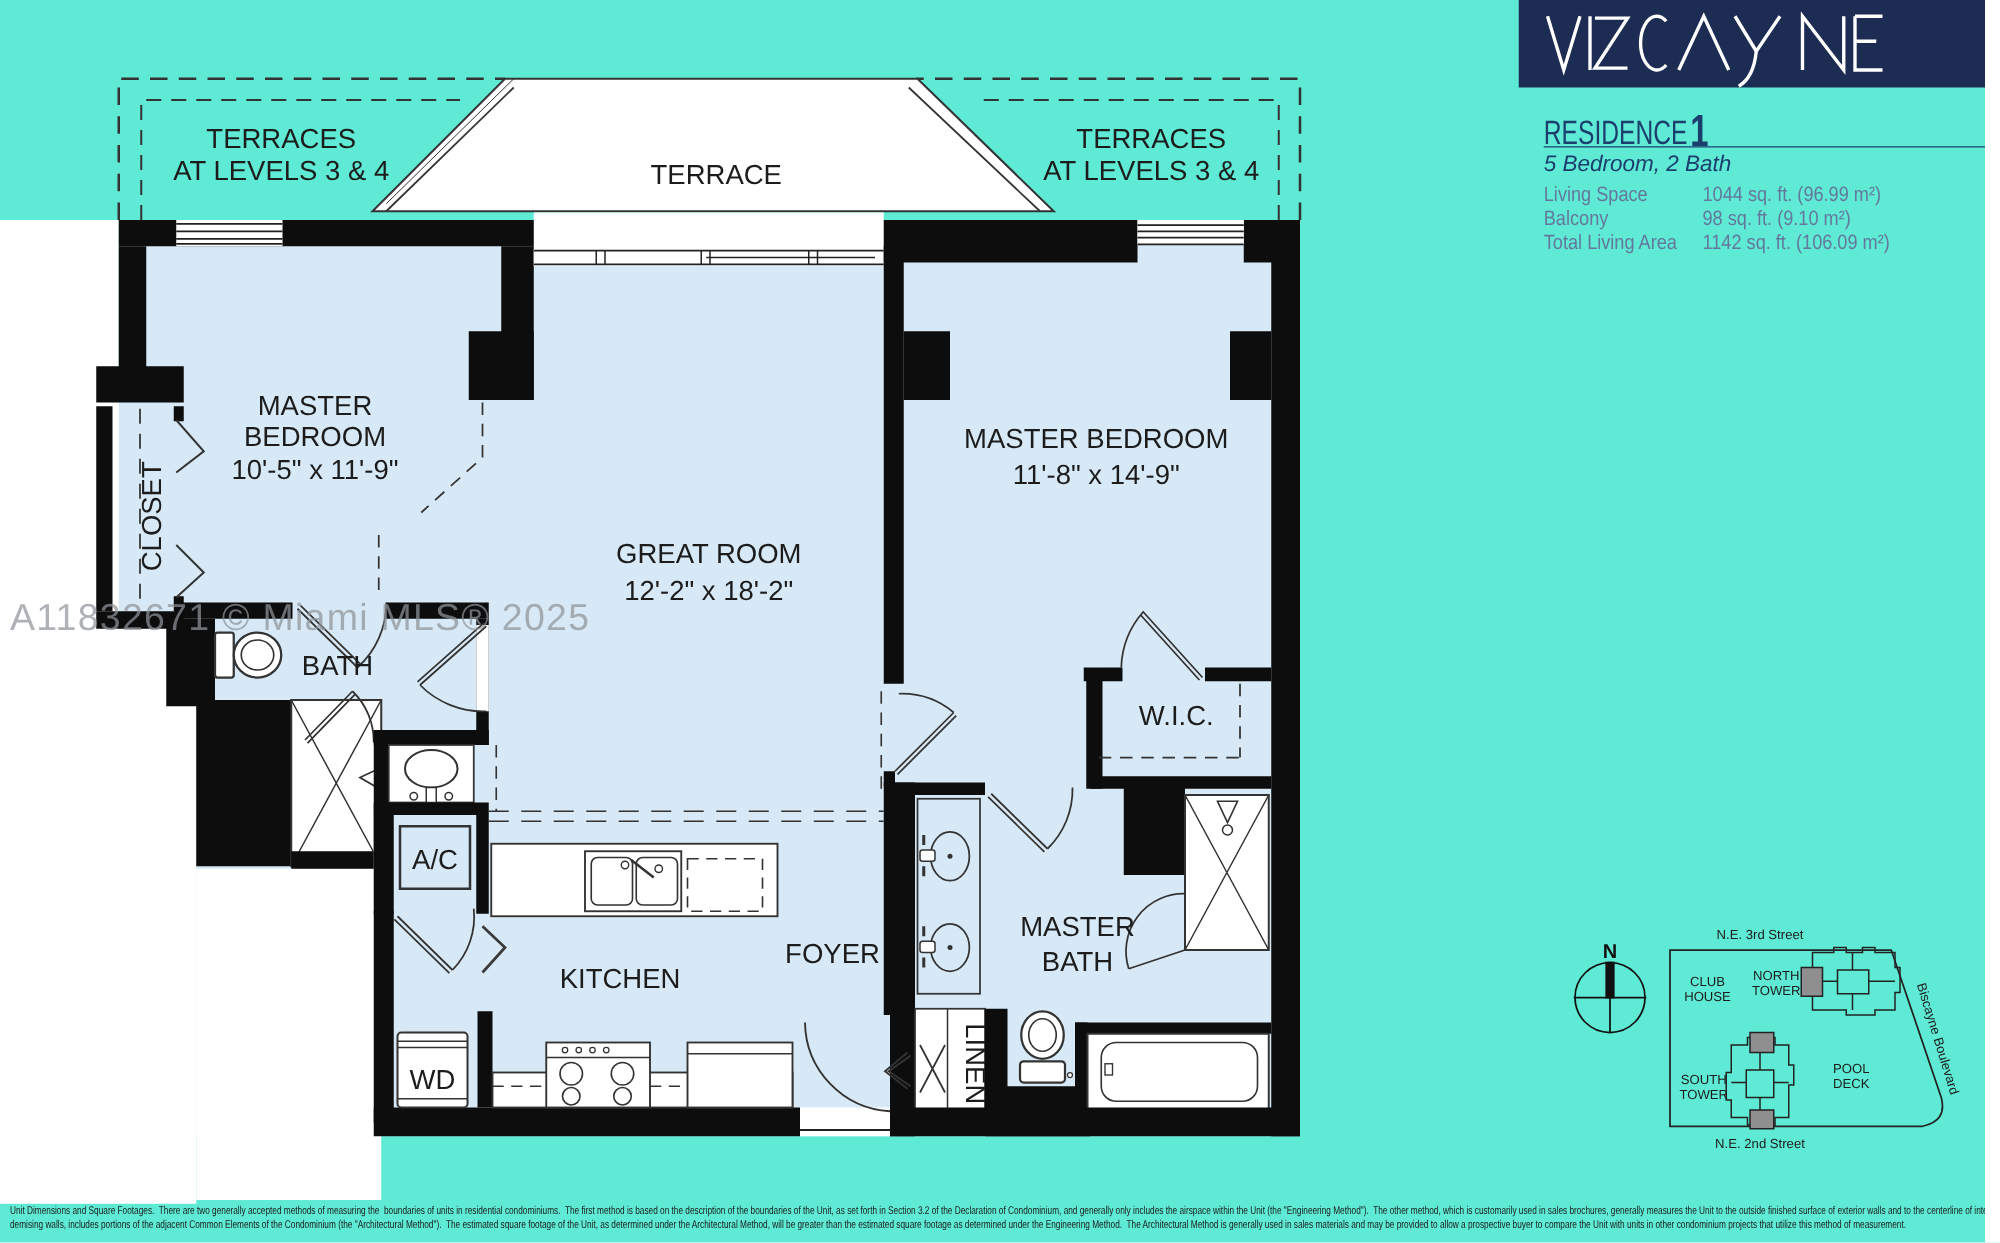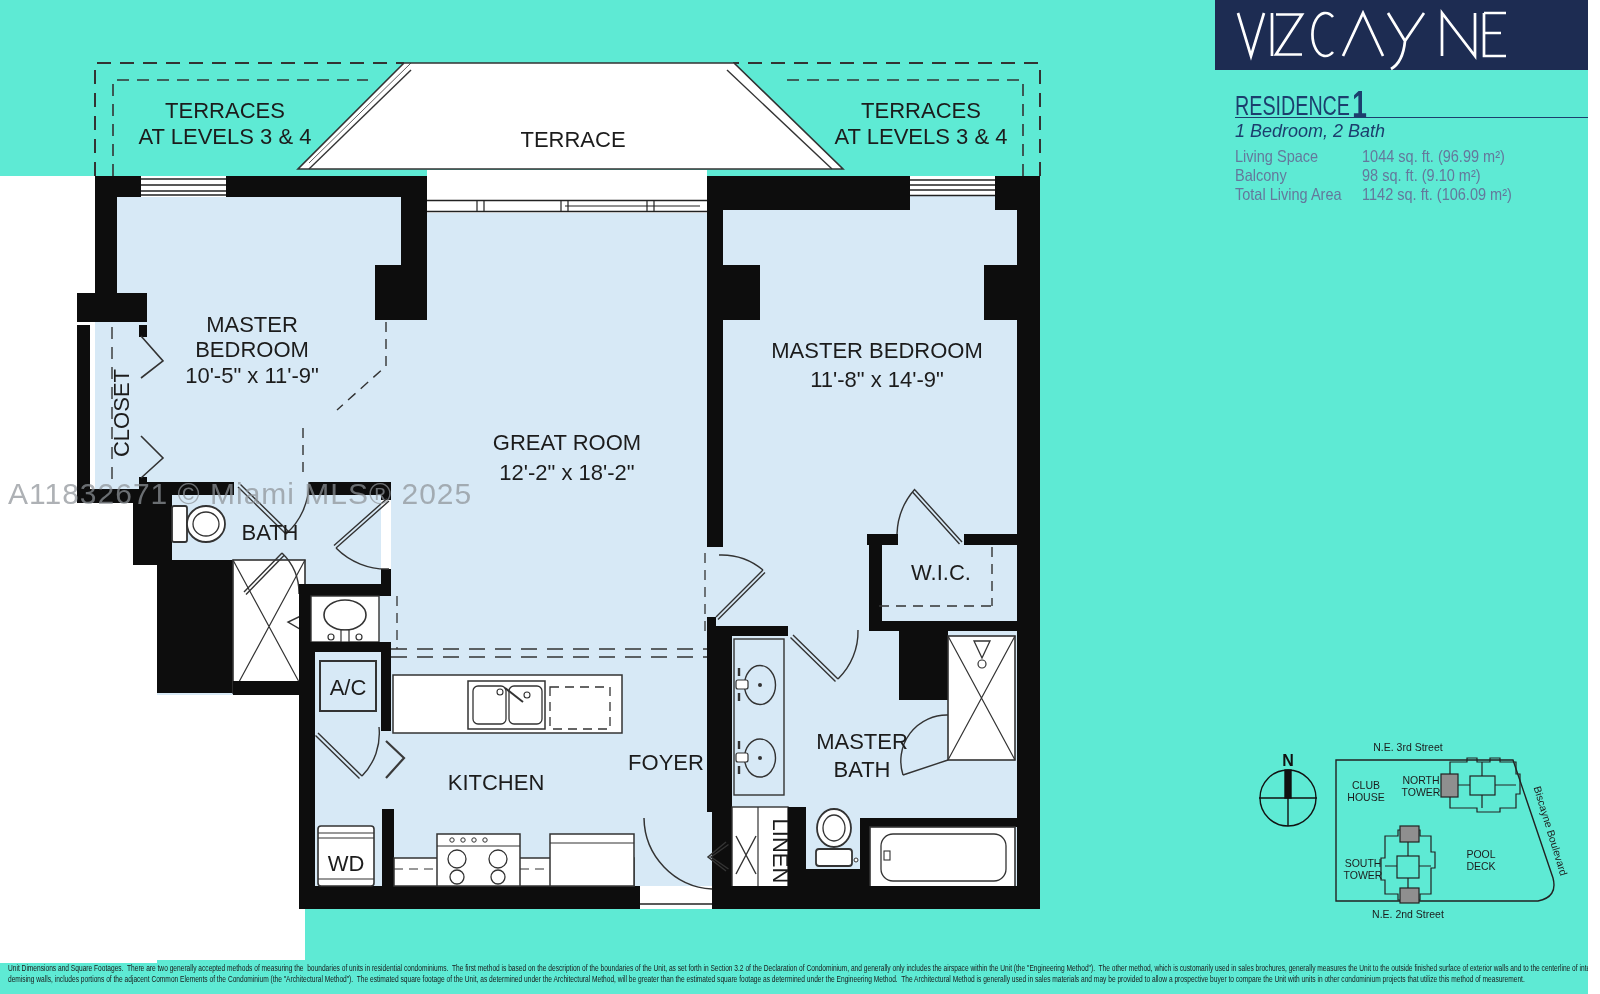--- a/index.html
+++ b/index.html
@@ -384,21 +384,21 @@
 <path d="M173 13 L190 41 M209 13 L190 41 Q188 62 176 69"></path>
 <path d="M227 56 V13 L260 56 V13"></path>
 <path d="M269 13 V56 H291 M269 13 H291 M269 33 H286"></path>
 </g>
 </svg>
 
 <div style="position:absolute;left:1235px;top:82px;color:#1c3e6d;font-size:27px;letter-spacing:0px;transform:scaleX(0.73);transform-origin:0 0;white-space:nowrap;">RESIDENCE<span style="font-size:36px;font-weight:bold;position:relative;top:2px;left:3px;">1</span></div>
 
 <div style="position:absolute;left:1235px;top:117px;width:362px;border-top:1.6px solid #1c3e6d;"></div>
 
-<div style="position:absolute;left:1235px;top:121px;color:#1c3e6d;font-size:18px;font-style:italic;">1 Bedroom, 2 Bath</div>
+<div style="position:absolute;left:1235px;top:121px;color:#1c3e6d;font-size:18px;font-style:italic;">5 Bedroom, 2 Bath</div>
 
 <div style="position:absolute;left:1235px;top:147px;color:#64789c;font-size:16.5px;line-height:19px;transform:scaleX(0.88);transform-origin:0 0;">
 <div>Living Space</div>
       <div>Balcony</div>
       <div>Total Living Area</div>
 </div>
 
 <div style="position:absolute;left:1362px;top:147px;color:#64789c;font-size:16.5px;line-height:19px;transform:scaleX(0.88);transform-origin:0 0;">
 <div>1044 sq. ft. (96.99 m²)</div>
       <div>98 sq. ft. (9.10 m²)</div>

